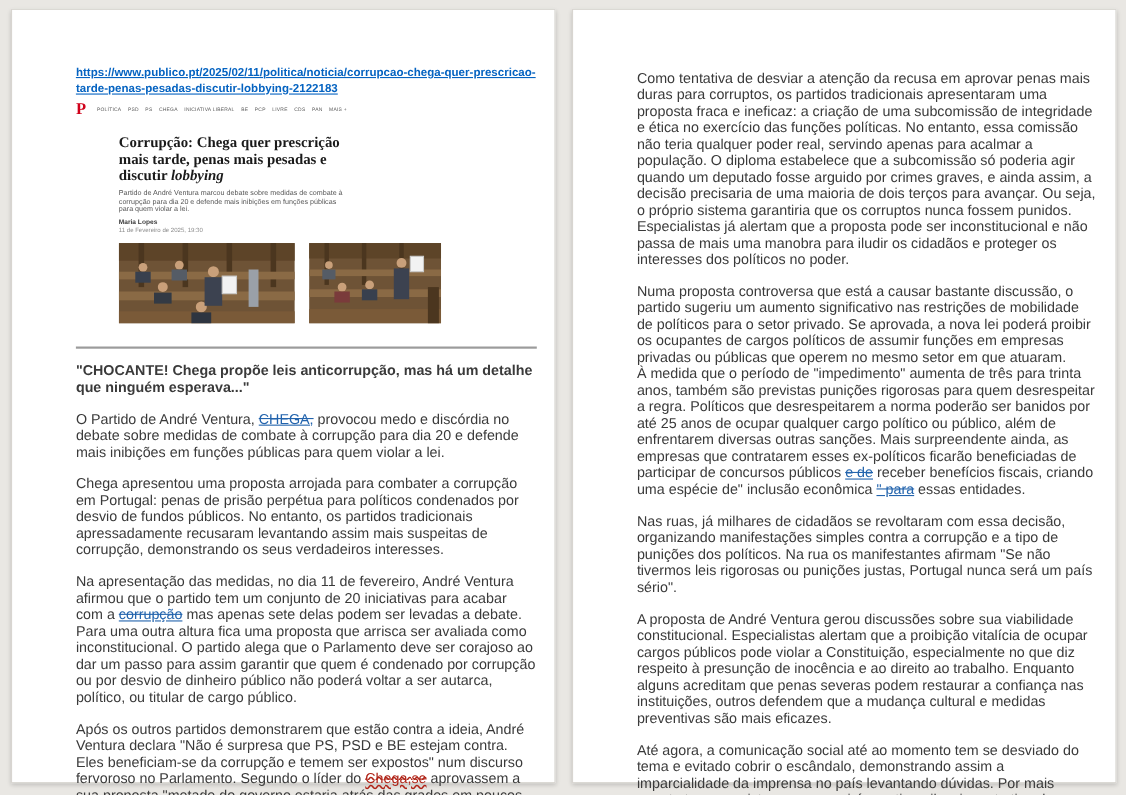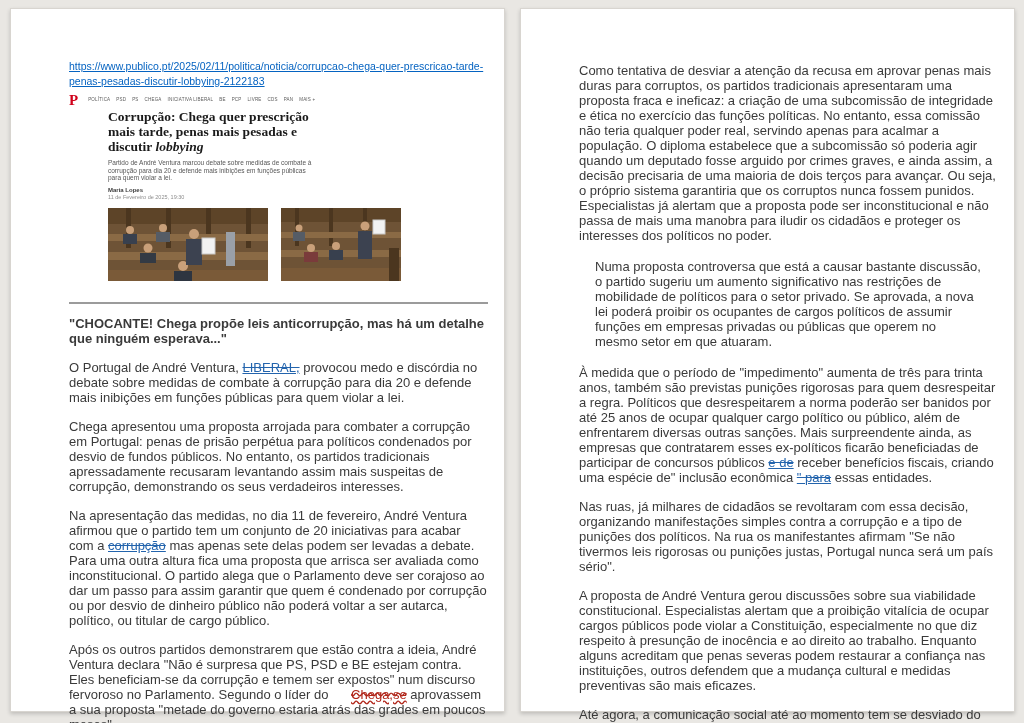--- a/index.html
+++ b/index.html
@@ -16,48 +16,48 @@
     box-shadow:0 2px 4px rgba(0,0,0,0.18);
   }
   .page-1 { left:10px;  padding:50px 16px 30px 58px; }
   .page-2 { left:520px; padding:54px 16px 30px 58px; }
 
   .body-text p, .para { font-size:13px; line-height:15px; color:#3a3a3a; margin:0 0 14px 0; }
   .lead-bold { font-weight:bold; color:#141414; }
 
   .doc-link {
     display:block; font-size:10.5px; line-height:15px; color:#0563c1;
-    text-decoration:underline; word-break:break-all; margin:0 0 4px 0; cursor:pointer;
+    text-decoration:underline; word-break:break-all; margin:0 0 4px 0; cursor:pointer;font-weight:bold;
   }
 
   
   .embed { margin:0 0 0 0; }
   .embed-head { display:flex; align-items:flex-start; margin:2px 0 2px 0; }
   .pub-logo {
     font-family:"Liberation Serif", serif; font-weight:bold;
     font-size:15px; line-height:14px; color:#d0021b; margin-right:10px;
   }
   .pub-nav { display:flex; gap:6px; margin-top:4px; white-space:nowrap; }
   .pub-nav span { font-size:4.5px; color:#5a5a5a; letter-spacing:.2px; }
   .article-inner { margin-left:39px; }
   .headline {
     font-family:"Liberation Serif", serif; font-weight:bold;
-    font-size:13.5px; line-height:15px; color:#1a1a1a; width:218px; margin:2px 0 5px 0;
+    font-size:13.5px; line-height:15px; color:#1a1a1a; width:218px; margin:15px 0 5px 0;
   }
   .headline .it { font-style:italic; }
   .subtitle { font-size:6.5px; line-height:7.5px; color:#565656; width:212px; margin:0 0 5px 0; }
   .byline { font-size:6px; font-weight:bold; color:#3c3c3c; }
   .dateline { font-size:5.5px; color:#8d8d8d; margin:1px 0 8px 0; }
   .photos { display:flex; gap:13px; }
   .photos svg { display:block; }
 
   .separator { border:none; border-top:2px solid #9b9b9b; margin:21px 0 12px 0; }
 
   .tracked-blue { color:#2364ad; text-decoration:underline line-through; }
-  .tracked-red  { color:#b02418; text-decoration:underline line-through; text-decoration-style:wavy;margin-left:19px; }
+  .tracked-red  { color:#b02418; text-decoration:underline line-through; text-decoration-style:wavy; }
 </style>
 </head>
 <body>
 
 <div class="canvas">
 
   <div class="page page-1 body-text">
 
     <a class="doc-link">https://www.publico.pt/2025/02/11/politica/noticia/corrupcao-chega-quer-prescricao-tarde-penas-pesadas-discutir-lobbying-2122183</a>
 
@@ -134,37 +134,37 @@
             <rect x="108" y="40" width="10" height="33" fill="#4b361f"></rect>
           </svg>
         </div>
       </div>
     </div>
 
     <hr class="separator">
 
     <p class="lead-bold">"CHOCANTE! Chega propõe leis anticorrupção, mas há um detalhe que ninguém esperava..."</p>
 
-    <p><span>O Portugal de André Ventura, </span><span class="tracked-blue">LIBERAL,</span><span> provocou medo e discórdia no debate sobre medidas de combate à corrupção para dia 20 e defende mais inibições em funções públicas para quem violar a lei.</span></p>
+    <p><span>O Partido de André Ventura, </span><span class="tracked-blue">CHEGA,</span><span> provocou medo e discórdia no debate sobre medidas de combate à corrupção para dia 20 e defende mais inibições em funções públicas para quem violar a lei.</span></p>
 
     <p>Chega apresentou uma proposta arrojada para combater a corrupção em Portugal: penas de prisão perpétua para políticos condenados por desvio de fundos públicos. No entanto, os partidos tradicionais apressadamente recusaram levantando assim mais suspeitas de corrupção, demonstrando os seus verdadeiros interesses.</p>
 
     <p><span>Na apresentação das medidas, no dia 11 de fevereiro, André Ventura afirmou que o partido tem um conjunto de 20 iniciativas para acabar com a </span><span class="tracked-blue">corrupção</span><span> mas apenas sete delas podem ser levadas a debate. Para uma outra altura fica uma proposta que arrisca ser avaliada como inconstitucional. O partido alega que o Parlamento deve ser corajoso ao dar um passo para assim garantir que quem é condenado por corrupção ou por desvio de dinheiro público não poderá voltar a ser autarca, político, ou titular de cargo público.</span></p>
 
     <p><span>Após os outros partidos demonstrarem que estão contra a ideia, André Ventura declara "Não é surpresa que PS, PSD e BE estejam contra. Eles beneficiam-se da corrupção e temem ser expostos" num discurso fervoroso no Parlamento. Segundo o líder do </span><span class="tracked-red">Chega,se</span><span> aprovassem a sua proposta "metade do governo estaria atrás das grades em poucos meses".</span></p>
 
     <p> Instantaneamente a reação dos líderes de outros partidos classificaram a proposta como "exagerada" e "excessiva", ao mesmo tempo não procuraram discutir alternativas para fortalecer as leis de anticorrupção. Apoiantes do Chega acusam nas redes socias de que as reações provam que alguns dos partidos têm algo a esconder.</p>
   </div>
 
   <div class="page page-2 body-text">
 
     <p>Como tentativa de desviar a atenção da recusa em aprovar penas mais duras para corruptos, os partidos tradicionais apresentaram uma proposta fraca e ineficaz: a criação de uma subcomissão de integridade e ética no exercício das funções políticas. No entanto, essa comissão não teria qualquer poder real, servindo apenas para acalmar a população. O diploma estabelece que a subcomissão só poderia agir quando um deputado fosse arguido por crimes graves, e ainda assim, a decisão precisaria de uma maioria de dois terços para avançar. Ou seja, o próprio sistema garantiria que os corruptos nunca fossem punidos. Especialistas já alertam que a proposta pode ser inconstitucional e não passa de mais uma manobra para iludir os cidadãos e proteger os interesses dos políticos no poder.</p>
 
     <div style="margin:0 0 14px 0">
-      <p style="margin:16px">Numa proposta controversa que está a causar bastante discussão, o partido sugeriu um aumento significativo nas restrições de mobilidade de políticos para o setor privado. Se aprovada, a nova lei poderá proibir os ocupantes de cargos políticos de assumir funções em empresas privadas ou públicas que operem no mesmo setor em que atuaram.</p>
+      <p style="margin:0">Numa proposta controversa que está a causar bastante discussão, o partido sugeriu um aumento significativo nas restrições de mobilidade de políticos para o setor privado. Se aprovada, a nova lei poderá proibir os ocupantes de cargos políticos de assumir funções em empresas privadas ou públicas que operem no mesmo setor em que atuaram.</p>
       <p style="margin:0"><span>À medida que o período de "impedimento" aumenta de três para trinta anos, também são previstas punições rigorosas para quem desrespeitar a regra. Políticos que desrespeitarem a norma poderão ser banidos por até 25 anos de ocupar qualquer cargo político ou público, além de enfrentarem diversas outras sanções. Mais surpreendente ainda, as empresas que contratarem esses ex-políticos ficarão beneficiadas de participar de concursos públicos </span><span class="tracked-blue">e de</span><span> receber benefícios fiscais, criando uma espécie de" inclusão econômica </span><span class="tracked-blue">" para</span><span> essas entidades.</span></p>
     </div>
 
     <p>Nas ruas, já milhares de cidadãos se revoltaram com essa decisão, organizando manifestações simples contra a corrupção e a tipo de punições dos políticos. Na rua os manifestantes afirmam "Se não tivermos leis rigorosas ou punições justas, Portugal nunca será um país sério".</p>
 
     <p>A proposta de André Ventura gerou discussões sobre sua viabilidade constitucional. Especialistas alertam que a proibição vitalícia de ocupar cargos públicos pode violar a Constituição, especialmente no que diz respeito à presunção de inocência e ao direito ao trabalho. Enquanto alguns acreditam que penas severas podem restaurar a confiança nas instituições, outros defendem que a mudança cultural e medidas preventivas são mais eficazes.</p>
 
     <p>Até agora, a comunicação social até ao momento tem se desviado do tema e evitado cobrir o escândalo, demonstrando assim a imparcialidade da imprensa no país levantando dúvidas. Por mais quanto tempo o sistema conseguirá mentir e silenciar este tipo de denúncias que ao longo dos anos tem sido uma situação recorrente ou será que os cidadãos irão finalmente abrir os olhos sobre o que acontece à nossa volta?</p>
   </div>
 

